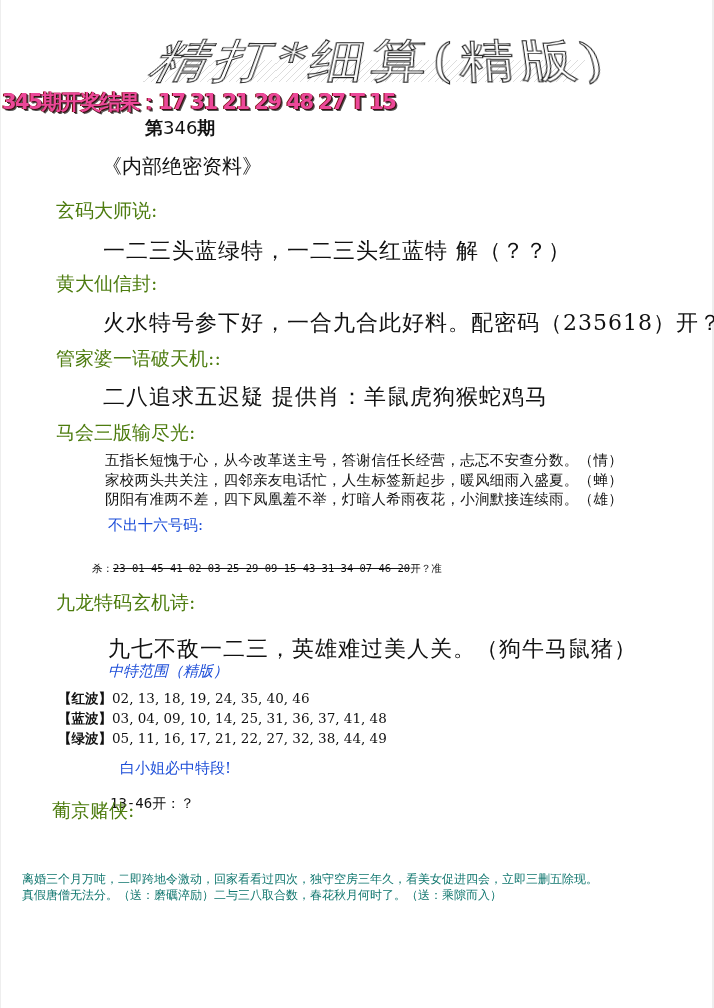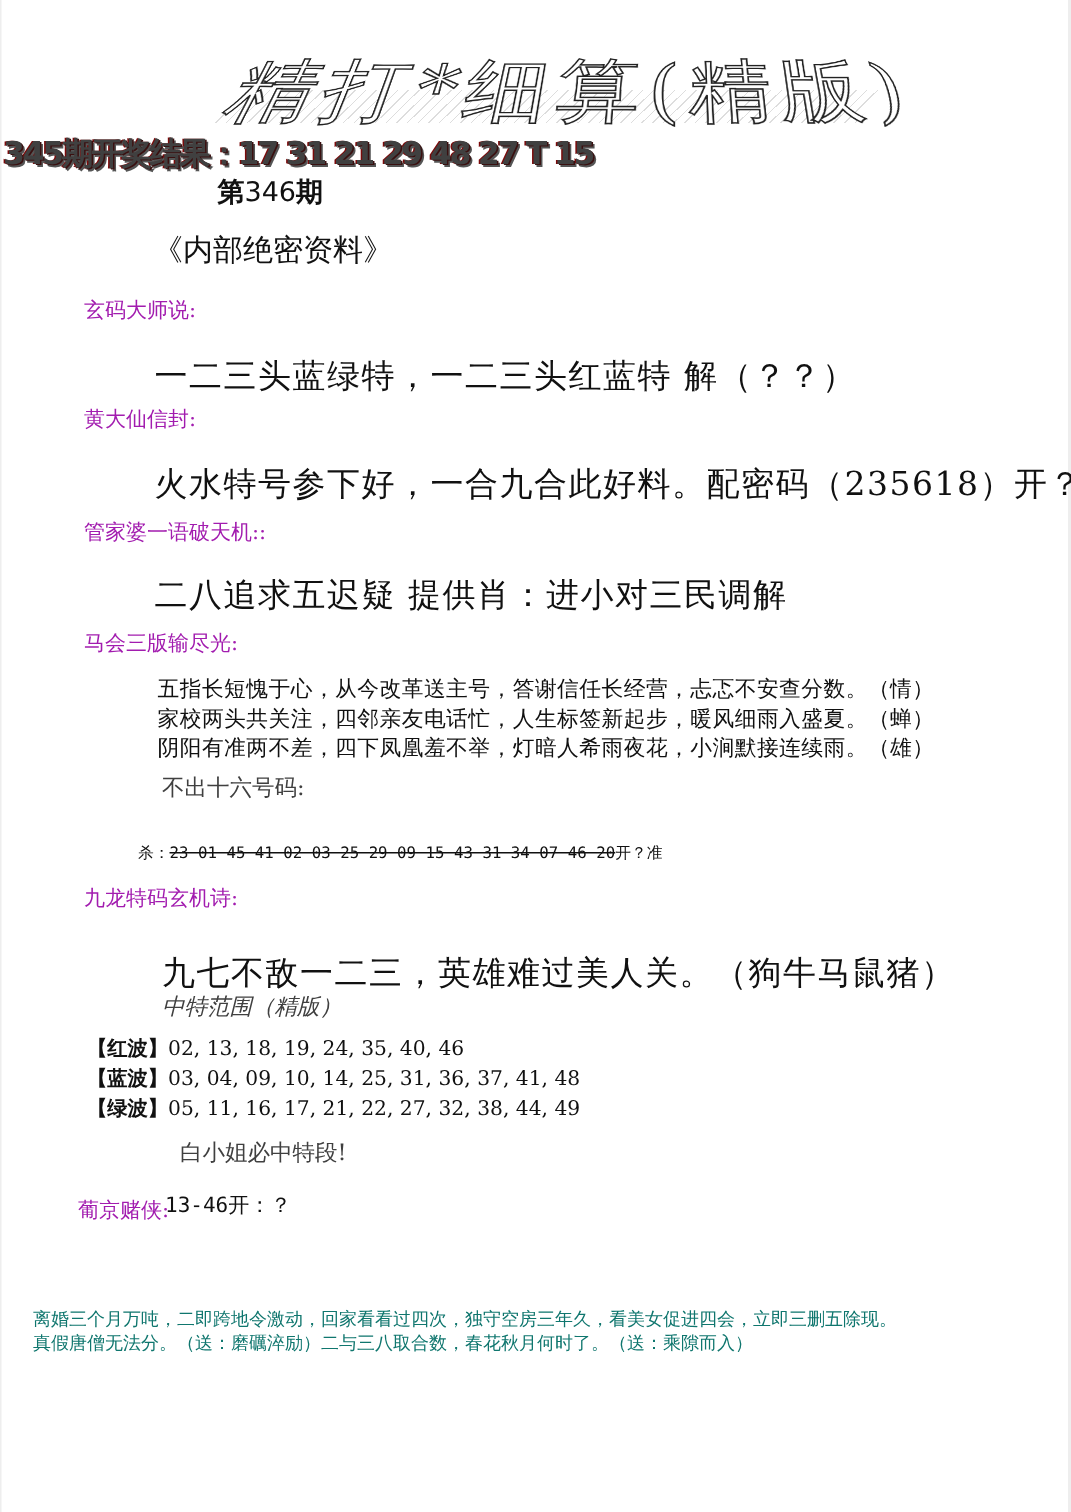--- a/index.html
+++ b/index.html
@@ -23,29 +23,29 @@
     }
     .banner-shadow {
       left: 150px; top: 60px; width: 430px; height: 22px;
       background: repeating-linear-gradient(100deg, transparent 0 6px, rgba(120,120,120,0.25) 6px 7px);
       transform: skewX(-40deg);
     }
 
     .result-line {
       left: 2px; top: 88px;
       font-family: "DejaVu Sans", sans-serif; font-weight: bold;
-      font-size: 21px; color: #404040; letter-spacing: -1.5px;
+      font-size: 21px; color: #ec4899; letter-spacing: -1.5px;
       text-shadow: 1px 1px 0 #3a1010, 2px 2px 0 #555, -1px 0 0 #7a0a0a;
     }
     .issue { left: 145px; top: 116px; font-family: "DejaVu Sans", sans-serif; font-weight: bold; font-size: 18px; color: #111; }
 
     .title-secret { left: 102px; top: 153px; font-size: 20px; font-family: Liberation Mono, monospace; }
-    .label { font-size: 14px; color: #a21caf; }
+    .label { font-size: 19px; color: #4d7c0f; }
     .big { font-size: 22px; color: #111; letter-spacing: 1px; }
-    .mid { font-size: 15px; color: #404040; }
+    .mid { font-size: 15px; color: #1d4ed8; }
     .poem {
       left: 105px; top: 451px; font-family: "DejaVu Sans", sans-serif;
       font-size: 14.5px; line-height: 19.5px; color: #111; letter-spacing: 0.3px;
     }
     .kill {
       left: 92px; top: 562px; font-family: "DejaVu Sans Mono", monospace; font-size: 10.5px; color: #111;
     }
     .kill .nums { text-decoration: line-through; }
     .wave-row { font-family: "DejaVu Serif", serif; font-size: 13.5px; color: #111; left: 58px; }
     .wave-row .bracket { font-weight: bold; }
@@ -68,21 +68,21 @@
 
 <div class="abs title-secret">《内部绝密资料》</div>
 
 <div class="abs label" style="left:56px; top:198px;">玄码大师说:</div>
 <div class="abs big" style="left:103px; top:236px;">一二三头蓝绿特，一二三头红蓝特 解（？？）</div>
 
 <div class="abs label" style="left:56px; top:271px;">黄大仙信封:</div>
 <div class="abs big" style="left:103px; top:308px;">火水特号参下好，一合九合此好料。配密码（235618）开？</div>
 
 <div class="abs label" style="left:56px; top:346px;">管家婆一语破天机::</div>
-<div class="abs big" style="left:103px; top:382px;">二八追求五迟疑 提供肖：进小对三民调解</div>
+<div class="abs big" style="left:103px; top:382px;">二八追求五迟疑 提供肖：羊鼠虎狗猴蛇鸡马</div>
 
 <div class="abs label" style="left:56px; top:420px;">马会三版输尽光:</div>
 <div class="abs poem">
   <div>五指长短愧于心，从今改革送主号，答谢信任长经营，忐忑不安查分数。（情）</div>
   <div>家校两头共关注，四邻亲友电话忙，人生标签新起步，暖风细雨入盛夏。（蝉）</div>
   <div>阴阳有准两不差，四下凤凰羞不举，灯暗人希雨夜花，小涧默接连续雨。（雄）</div>
 </div>
 <div class="abs mid" style="left:108px; top:516px;">不出十六号码:</div>
 <div class="abs kill"><span>杀：</span><span class="nums">23 01 45 41 02 03 25 29 09 15 43 31 34 07 46 20</span><span>开？准</span></div>
 

